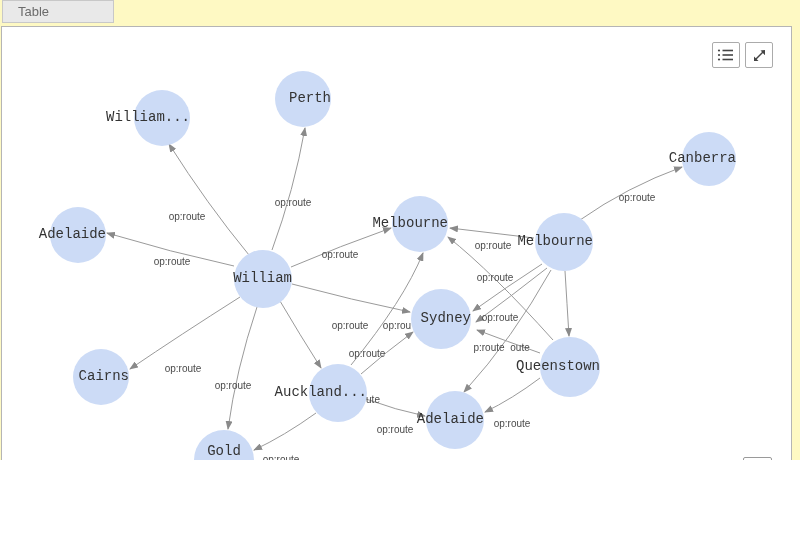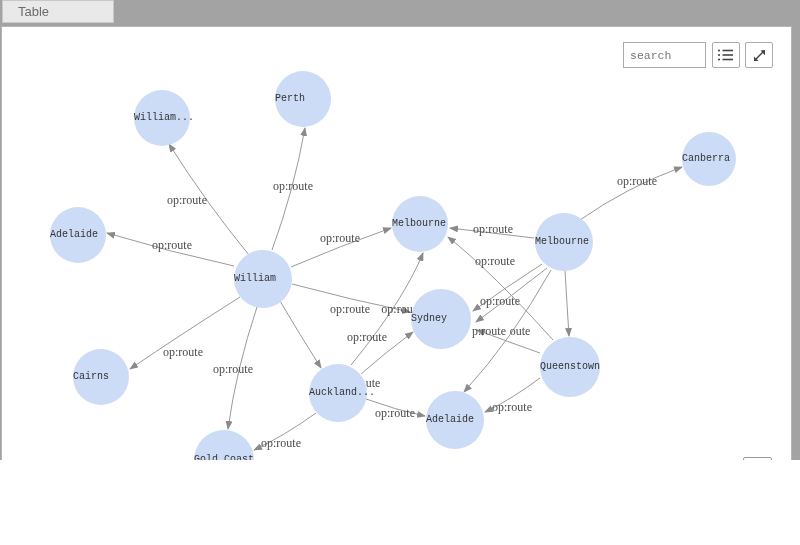--- a/index.html
+++ b/index.html
@@ -1,17 +1,17 @@
 <!DOCTYPE html>
 <html><head>
 <meta charset="utf-8">
 <style>
   * { box-sizing: border-box; margin: 0; padding: 0; }
   html,body { width:800px; height:545px; background:#fff; font-family:"Liberation Sans", sans-serif; }
-  #screen { position:relative; width:800px; height:460px; background:#a3a3a3; overflow:hidden; }
+  #screen { position:relative; width:800px; height:460px; background:#fef9c3; overflow:hidden; }
 
   
   #tabbar { position:absolute; left:2px; top:0; display:flex; gap:9px; height:23px; }
   .tab { width:112px; height:23px; font-size:13px; line-height:21px; padding-left:15px;
          background:#e9e9e9; border:1px solid #c8c8c8; color:#6b6b6b; cursor:pointer; }
   .tab.active { background:#fff; border-top:2px solid #3d8bd4; border-bottom:1px solid #fff;
                 color:#1a1a1a; }
 
   
   #panel { position:absolute; left:1px; top:26px; width:791px; height:512px;
@@ -31,26 +31,26 @@
   
   .zoom-btn { position:absolute; left:743px; width:29px; height:27px; background:#fff;
               border:1px solid #9a9a9a; border-radius:2px; font-size:17px; line-height:24px;
               text-align:center; color:#333; cursor:pointer; font-family:"Liberation Sans",sans-serif; }
   #zoom-in { top:457px; }
   #zoom-out { top:491px; }
 
   
   #edges-svg { position:absolute; left:0; top:0; width:800px; height:545px; pointer-events:none; }
   .node { position:absolute; border-radius:50%; display:flex; align-items:center;
-          justify-content:flex-start; text-align:center; cursor:pointer;
-          font-family:"Liberation Mono", monospace; font-size:10px; color:#333;
+          justify-content:flex-end; text-align:center; cursor:pointer;
+          font-family:"Liberation Mono", monospace; font-size:14px; color:#333;
           line-height:1.25; }
   .edge-label { position:absolute; transform:translate(-50%,-50%);
-                font-family:Liberation Serif, serif; font-size:12px; color:#4a4a4a;
-                letter-spacing:0px; white-space:nowrap; pointer-events:none; }
+                font-family:Liberation Sans, sans-serif; font-size:10px; color:#4a4a4a;
+                letter-spacing:0px; white-space:nowrap; pointer-events:none;margin-top:16px; }
 </style>
 </head>
 <body>
 
 <div id="screen">
 
   <div id="tabbar">
       <div class="tab">Table</div>
     </div>
 
@@ -141,21 +141,20 @@
       <div class="edge-label" style="left: 520px; top: 331px;">oute</div>
       <div class="edge-label" style="left: 367px; top: 337px;">op:route</div>
       <div class="edge-label" style="left: 373px; top: 383px;">ute</div>
       <div class="edge-label" style="left: 183px; top: 352px;">op:route</div>
       <div class="edge-label" style="left: 233px; top: 369px;">op:route</div>
       <div class="edge-label" style="left: 395px; top: 413px;">op:route</div>
       <div class="edge-label" style="left: 512px; top: 407px;">op:route</div>
       <div class="edge-label" style="left: 281px; top: 443px;">op:route</div>
     </div>
 
-  <input id="search-input" type="text" placeholder="search" style="">
 
   <div id="list-btn" class="tool-btn">
     <svg width="18" height="16" viewBox="0 0 18 16">
       <g stroke="#444" stroke-width="1.6">
         <line x1="5.5" y1="3.5" x2="16" y2="3.5"></line>
         <line x1="5.5" y1="8" x2="16" y2="8"></line>
         <line x1="5.5" y1="12.5" x2="16" y2="12.5"></line>
       </g>
       <g fill="#444">
         <circle cx="2" cy="3.5" r="1.1"></circle>

